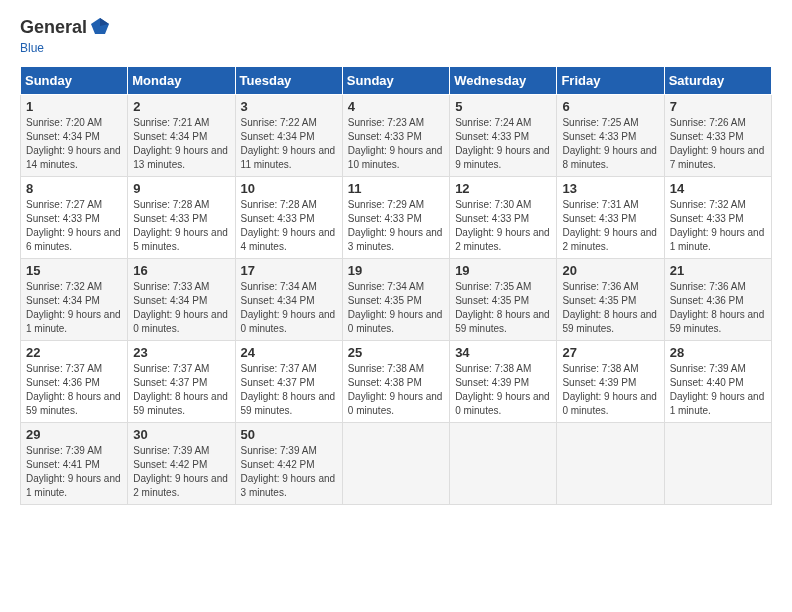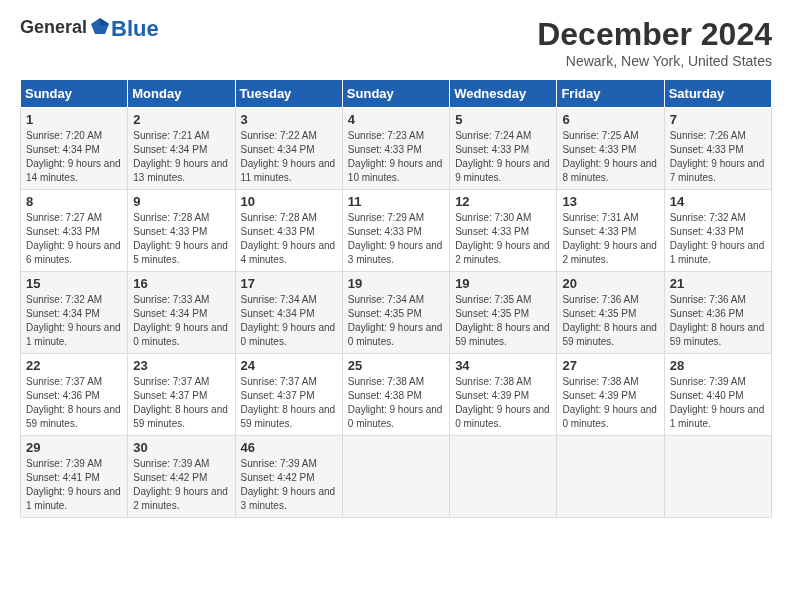--- a/index.html
+++ b/index.html
@@ -11,21 +11,21 @@
       padding: 16px 20px;
     }
     .header-area {
       display: flex;
       justify-content: space-between;
       align-items: flex-start;
       margin-bottom: 10px;
     }
     .logo {
       display: flex;
-      flex-direction: row;
+      flex-direction: column;
       align-items: flex-start;
     }
     .logo-row {
       display: flex;
       align-items: center;
     }
     .title-area {
       text-align: right;
     }
     .month-title {
@@ -87,26 +87,22 @@
 <div class="header-area">
   <div class="logo">
     <div class="logo-row">
       <span style="font-size:18px;font-weight:bold;color:#333;">General</span>
       <svg width="22" height="22" viewBox="0 0 22 22" style="margin-left:2px;">
         <polygon points="11,2 20,8 16,18 6,18 2,8" fill="#2060b0"></polygon>
         <polygon points="11,2 20,8 11,10" fill="#1a4a90"></polygon>
       </svg>
     </div>
     <div>
-      <span style="font-size:22px;font-weight:bold;color:#2060b0;">Blue</span>
+      <span style="font-size:12px;font-weight:normal;color:#2060b0;">Blue</span>
     </div>
-  </div>
-  <div class="title-area">
-    <div class="month-title">December 2024</div>
-    <div class="location">Newark, New York, United States</div>
   </div>
 </div>
 
 <table class="calendar">
   <thead>
     <tr>
     <th>Sunday</th>
         <th>Monday</th>
         <th>Tuesday</th>
         <th>Sunday</th>
@@ -239,21 +235,21 @@
       <tr>
         <td>
           <span class="day-number">29</span>
           <div class="day-info">Sunrise: 7:39 AM<br>Sunset: 4:41 PM<br>Daylight: 9 hours and 1 minute.</div>
         </td>
         <td>
           <span class="day-number">30</span>
           <div class="day-info">Sunrise: 7:39 AM<br>Sunset: 4:42 PM<br>Daylight: 9 hours and 2 minutes.</div>
         </td>
         <td>
-          <span class="day-number">46</span>
+          <span class="day-number">50</span>
           <div class="day-info">Sunrise: 7:39 AM<br>Sunset: 4:42 PM<br>Daylight: 9 hours and 3 minutes.</div>
         </td>
         <td class="empty-cell"></td>
         <td class="empty-cell"></td>
         <td class="empty-cell"></td>
         <td class="empty-cell"></td>
       </tr>
     </tbody>
 </table>
 

